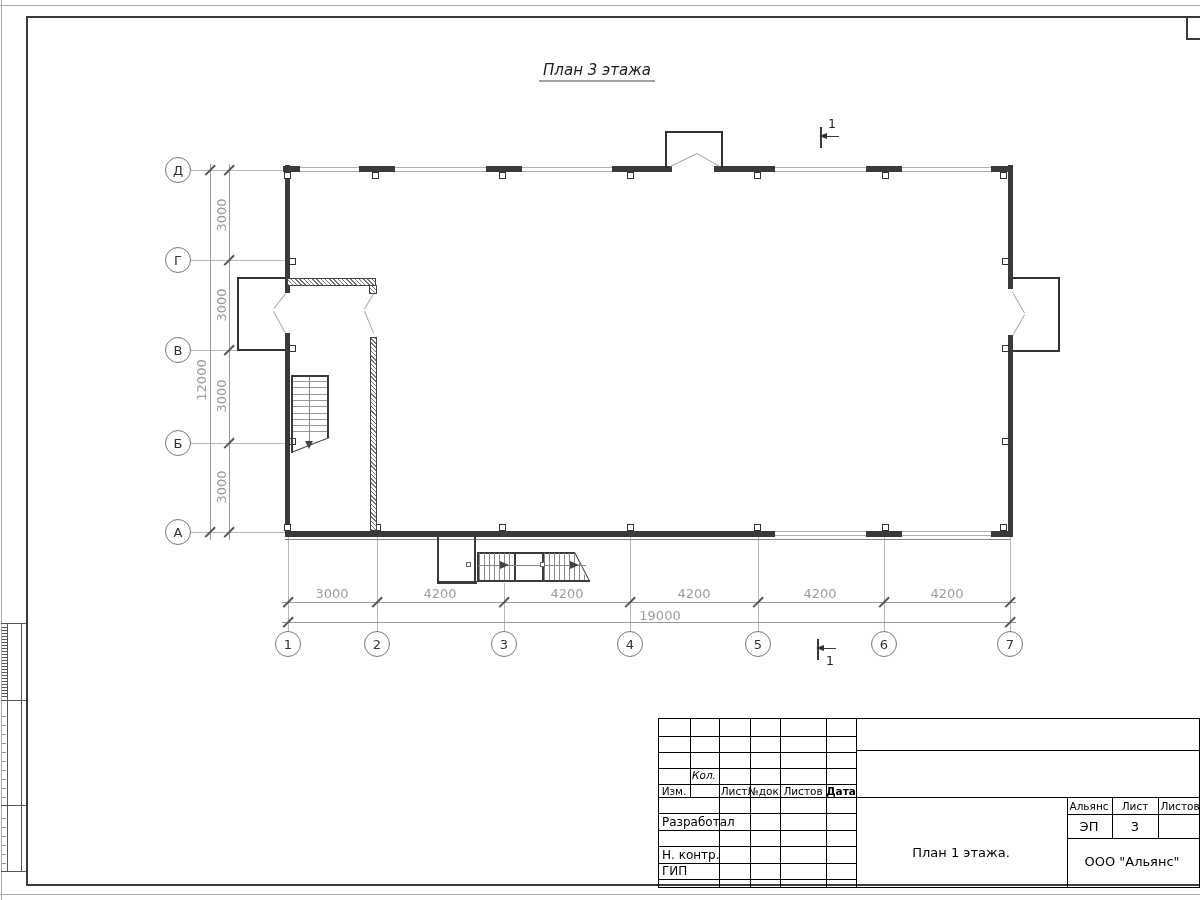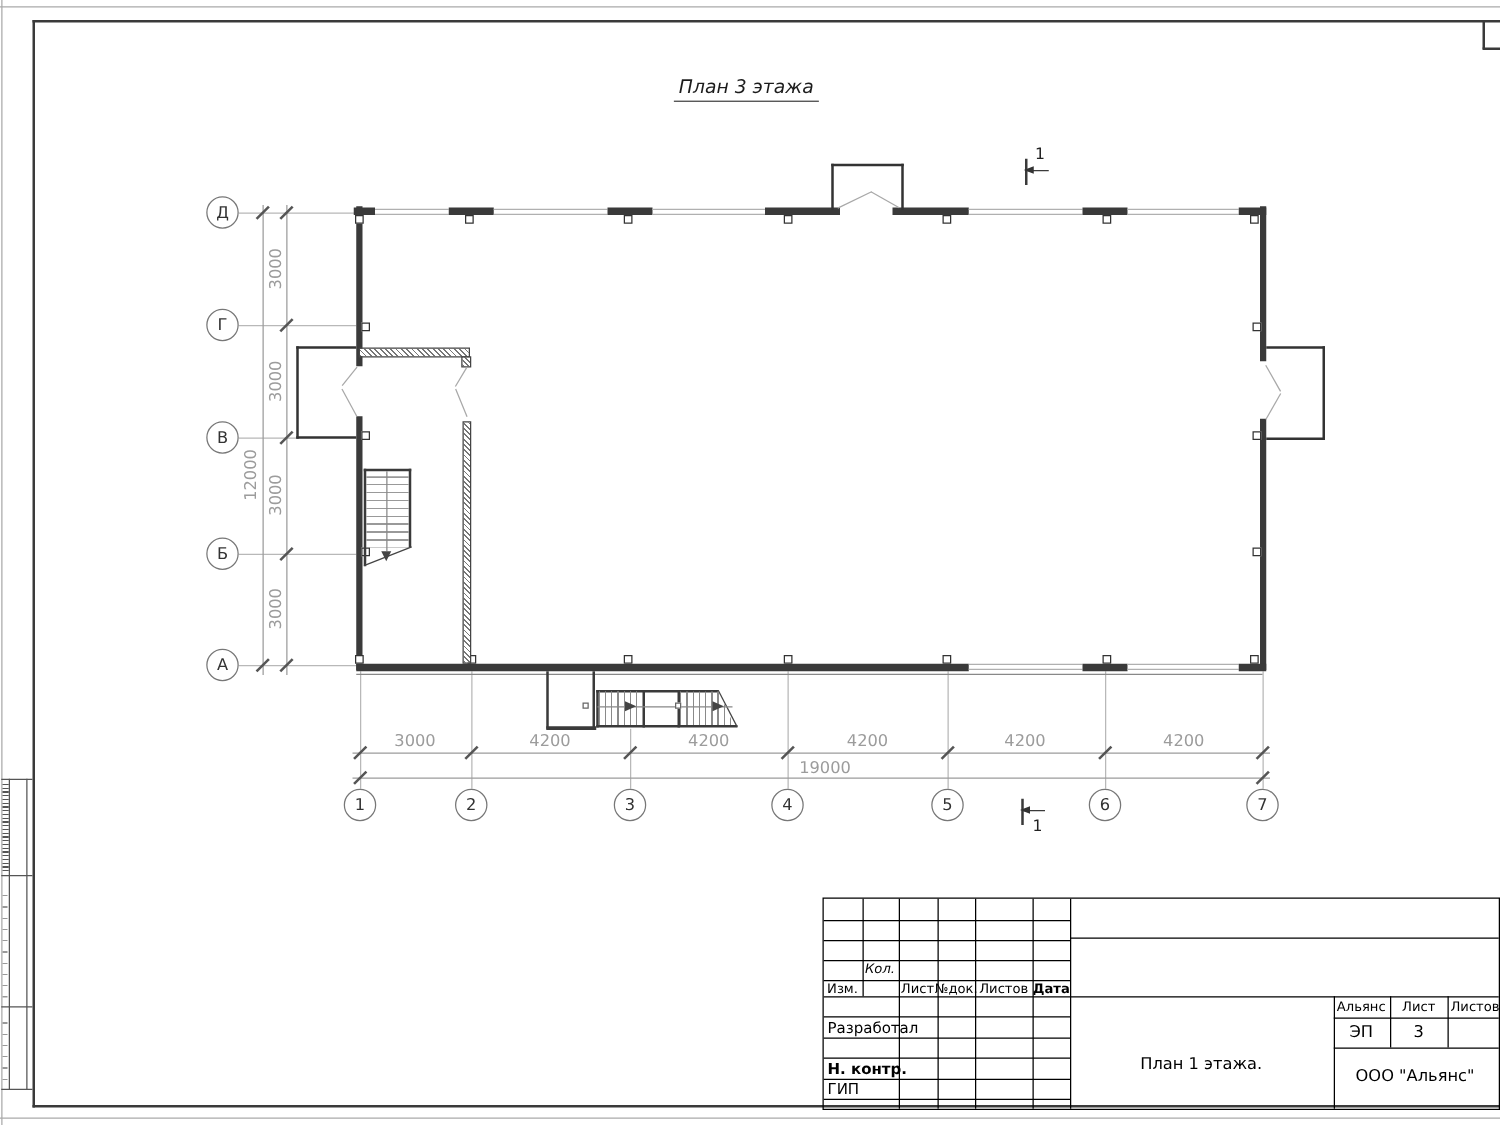--- a/index.html
+++ b/index.html
@@ -241,21 +241,21 @@
     <div class="tbl" style="left:0;top:160px;width:197px;height:1px;"></div>
     <div class="tbl" style="left:408px;top:95px;width:132px;height:1px;"></div>
     <div class="tbl" style="left:408px;top:119px;width:132px;height:1px;"></div>
     <div class="tbt" style="left:15px;top:72px;">Изм.</div>
     <div class="tbt" style="left:45px;top:56px;font-style:italic;">Кол.</div>
     <div class="tbt" style="left:75px;top:72px;">Лист</div>
     <div class="tbt" style="left:106px;top:72px;">№док.</div>
     <div class="tbt" style="left:144px;top:72px;">Листов</div>
     <div class="tbt" style="left:182px;top:72px;font-weight:bold;">Дата</div>
     <div class="tbr" style="left:3px;top:103px;">Разработал</div>
-    <div class="tbr" style="left:3px;top:136px;font-weight:bold;">Н. контр.</div>
+    <div class="tbr" style="left:3px;top:136px;">Н. контр.</div>
     <div class="tbr" style="left:3px;top:152px;">ГИП</div>
     <div class="tbt" style="left:430px;top:87px;">Альянс</div>
     <div class="tbt" style="left:476px;top:87px;">Лист</div>
     <div class="tbt" style="left:521px;top:87px;">Листов</div>
     <div class="tbt tbig" style="left:430px;top:107px;">ЭП</div>
     <div class="tbt tbig" style="left:476px;top:107px;">3</div>
     <div class="tbt tbig" style="left:521px;top:107px;"></div>
     <div class="tbt tbig" style="left:302px;top:133px;">План 1 этажа.</div>
     <div class="tbt tbig" style="left:473px;top:142px;">ООО "Альянс"</div>
   </div>

